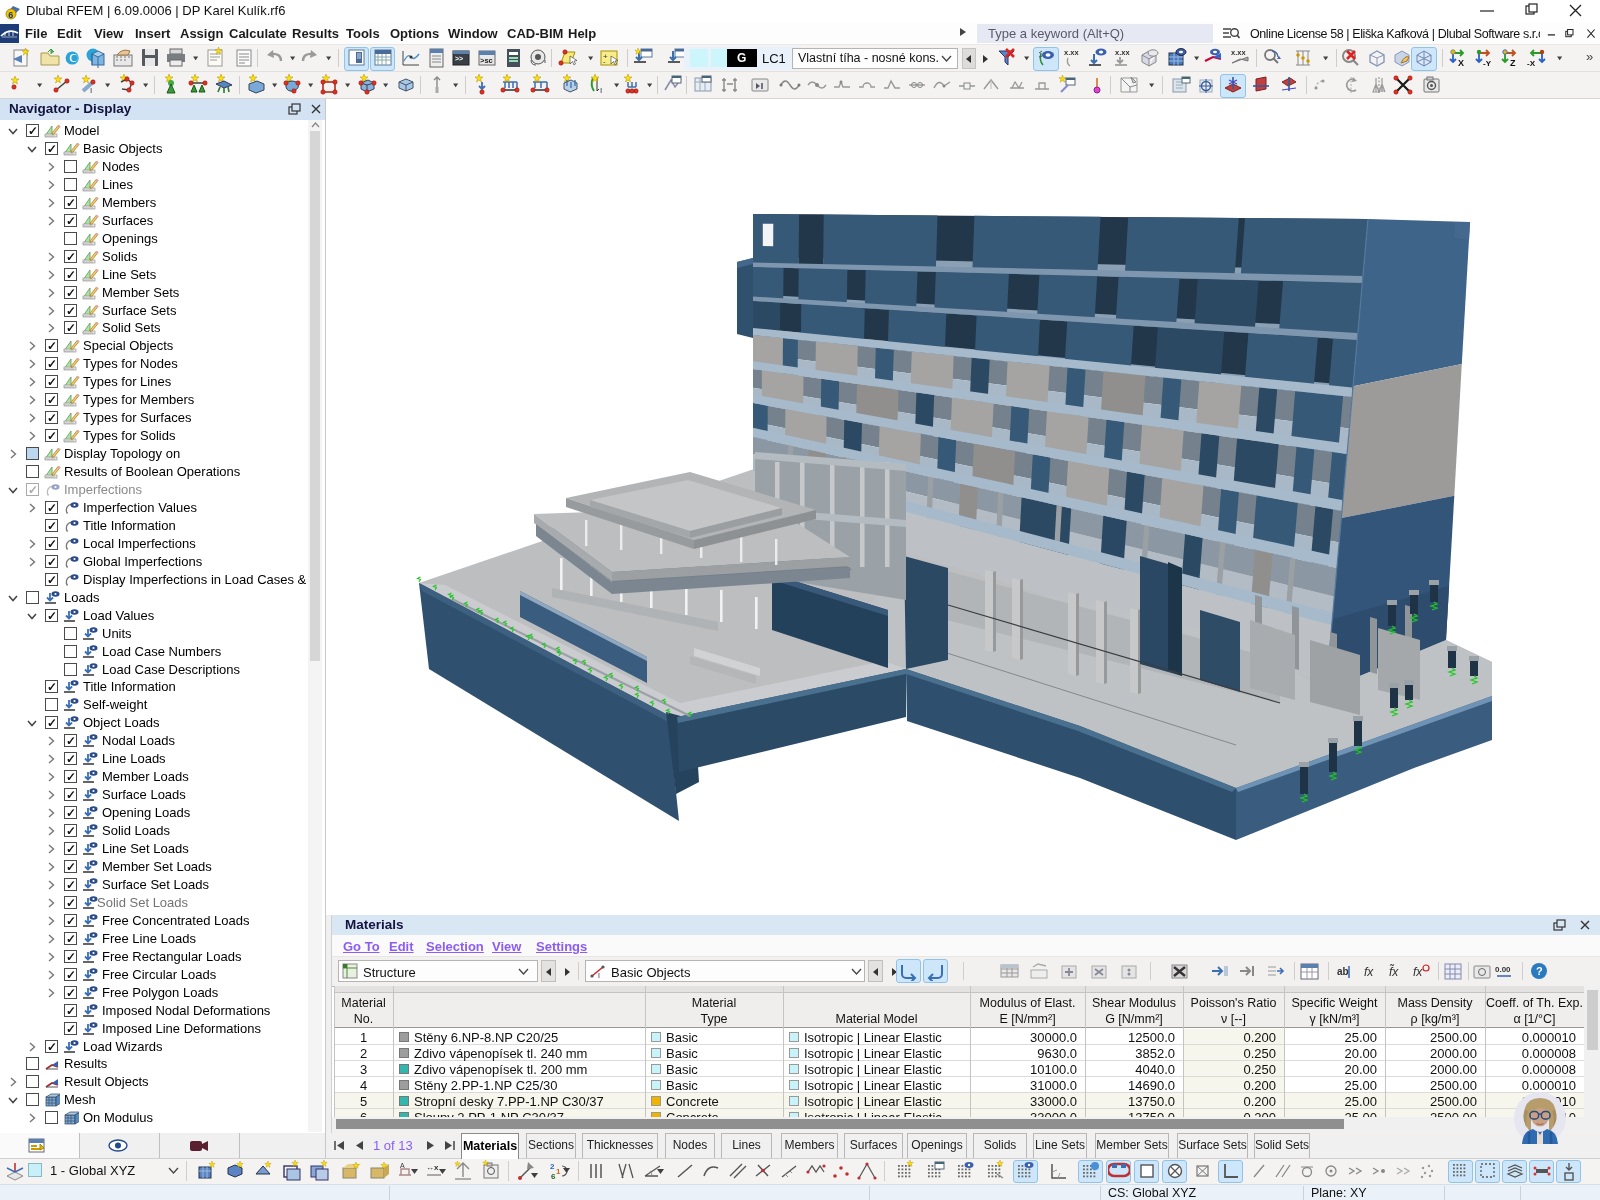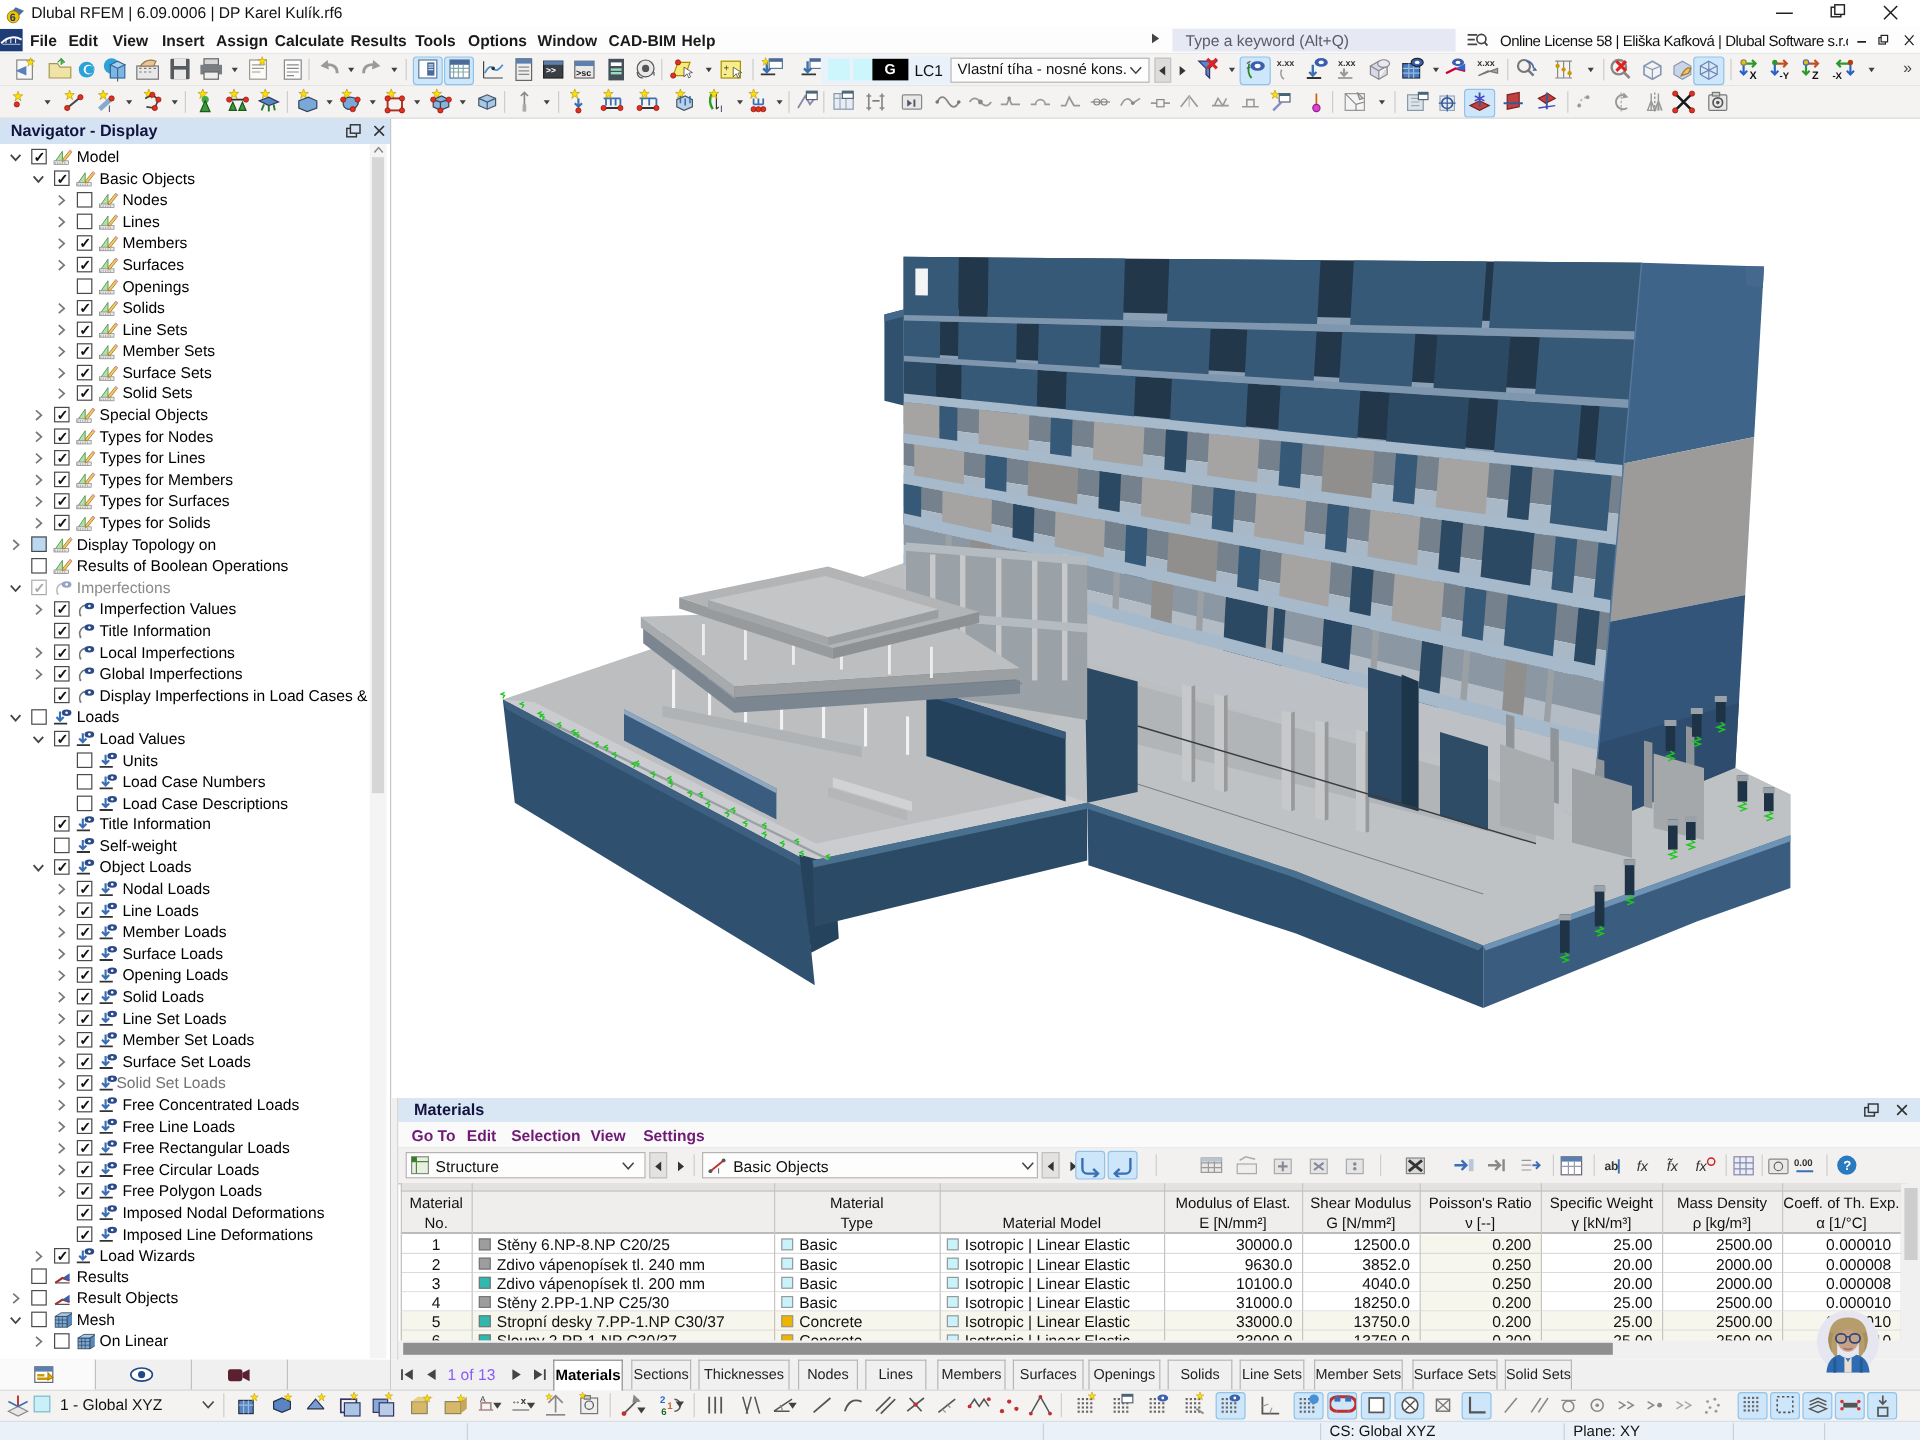--- a/index.html
+++ b/index.html
@@ -12,21 +12,21 @@
 #navtitle{left:0;top:0;width:325px;height:21px;background:#d3e3f3;}
 #navtitle span{position:absolute;left:9px;top:2px;font-size:13.5px;font-weight:700;color:#13133f;}
 .trow{position:absolute;height:18px;width:308px;overflow:hidden;}
 .trow .lbl{position:absolute;top:1px;font-size:13px;color:#000;white-space:nowrap;}
 .chev{position:absolute;top:4px;width:10px;height:10px;}
 .cb{position:absolute;top:2px;width:13px;height:13px;background:#fff;border:1px solid #4a4a4a;}
 .tick{position:absolute;left:1px;top:-1px;font-size:12px;color:#111;font-weight:700;}
 #viewport{left:327px;top:99px;width:1273px;height:816px;background:#ffffff;}
 #mat{left:331px;top:915px;width:1269px;height:218px;background:#f2f1f0;border-left:1px solid #d0d0d0;}
 #mattitle{left:0;top:0;width:1269px;height:20px;background:#d9e7f4;}
-.matmi{position:absolute;font-size:13px;color:#701a75;font-weight:700;}
+.matmi{position:absolute;font-size:13px;color:#8b5cf6;font-weight:700;text-decoration:underline;}
 #mattb{left:0;top:42px;width:1269px;height:29px;background:#f2f1f0;}
 #gap-strip{left:326px;top:915px;width:5px;height:218px;background:#f0f0f0;}
 #tabstrip{left:326px;top:1133px;width:1274px;height:26px;background:#f0f0f0;border-bottom:1px solid #d0d0d0;}
 .tab{position:absolute;top:0px;height:25px;background:#f0f0f0;border:1px solid #b9b7b5;border-bottom:none;font-size:12px;color:#222;text-align:center;white-space:nowrap;overflow:hidden;}
 #navtabs{left:0;top:1133px;width:326px;height:26px;background:#f0f0f0;border-right:1px solid #c8c8c8;border-bottom:1px solid #d0d0d0;}
 #btoolbar{left:0;top:1159px;width:1600px;height:25px;background:#f4f3f2;}
 #statusbar{left:0;top:1184px;width:1600px;height:16px;background:#eaf1f9;border-top:1px solid #d8dee5;font-size:12px;color:#222;}
 .hlbtn{position:absolute;background:#cde6f9;border:1px solid #90c3e9;border-radius:3px;}
 .combo{position:absolute;background:#fdfdfd;border:1px solid #b6b4b2;font-size:13px;color:#111;}
 </style></head><body>
@@ -1519,21 +1519,21 @@
       <svg class="chev" style="left:27px">
         <path d="M3 1 L7.5 5 L3 9" stroke="#777" stroke-width="1.4" fill="none"></path>
       </svg>
       <div class="cb" style="left:45px"></div>
       <span class="abs" style="left:63px;top:1px"><svg width="16" height="16" viewBox="0 0 16 16">
           <rect x="2" y="5" width="10" height="9" fill="#7aa8d8" stroke="#345" stroke-width="0.7"></rect>
           <path d="M2 8 h10 M2 11 h10 M5 5 v9 M8 5 v9" stroke="#345" stroke-width="0.6"></path>
           <path d="M2 5 L7 2 L17 2 L12 5 Z" fill="#a8c8e8" stroke="#345" stroke-width="0.7"></path>
           <path d="M12 5 v9 L17 11 L17 2 Z" fill="#5588bb" stroke="#345" stroke-width="0.7"></path>
         </svg></span>
-      <span class="lbl" style="left:83px;color:#000">On Linear</span>
+      <span class="lbl" style="left:83px;color:#000">On Modulus</span>
     </div>
     <div class="abs" style="left:308px;top:21px;width:14px;height:1012px;background:#f4f4f4"></div>
     <div class="abs" style="left:310px;top:32px;width:10px;height:530px;background:#d6d6d6"></div>
     <svg class="abs" style="left:311px;top:23px" width="9" height="7">
       <path d="M1 5 L4.5 1 L8 5" stroke="#888" stroke-width="1.3" fill="none"></path>
     </svg>
   </div>
 <div class="abs" id="navtabs">
 <div class="abs" style="left:0;top:0;width:80px;height:25px;background:#fafafa;border-right:1px solid #c0c0c0"></div>
 <div class="abs" style="left:80px;top:0;width:80px;height:25px;border-right:1px solid #c0c0c0"></div>
@@ -2070,21 +2070,21 @@
     <div class="abs" style="left:2px;top:163px;width:59px;text-align:center;font-size:13px;color:#111">4</div>
     <div class="abs" style="left:67px;top:165px;width:10px;height:10px;background:#9d9d9d;border:1px solid #777"></div>
     <div class="abs" style="left:82px;top:163px;font-size:13px;color:#111;white-space:nowrap">Stěny 2.PP-1.NP C25/30</div>
     <div class="abs" style="left:319px;top:165px;width:10px;height:10px;background:#c9f3fa;border:1px solid #999"></div>
     <div class="abs" style="left:334px;top:163px;font-size:13px;color:#111">Basic</div>
     <div class="abs" style="left:457px;top:165px;width:10px;height:10px;background:#c9f3fa;border:1px solid #999"></div>
     <div class="abs" style="left:472px;top:163px;font-size:13px;color:#111">Isotropic | Linear Elastic</div>
     <div class="abs" style="left:639px;top:162px;width:114px;height:16px;background:#ffffff;border-bottom:1px solid #dddbd9"></div>
     <div class="abs" style="left:638px;top:163px;width:107px;text-align:right;font-size:13px;color:#111">31000.0</div>
     <div class="abs" style="left:754px;top:162px;width:97px;height:16px;background:#ffffff;border-bottom:1px solid #dddbd9"></div>
-    <div class="abs" style="left:753px;top:163px;width:90px;text-align:right;font-size:13px;color:#111">18250.0</div>
+    <div class="abs" style="left:753px;top:163px;width:90px;text-align:right;font-size:13px;color:#111">14690.0</div>
     <div class="abs" style="left:852px;top:162px;width:100px;height:16px;background:#f7f6ec;border-bottom:1px solid #dddbd9"></div>
     <div class="abs" style="left:851px;top:163px;width:93px;text-align:right;font-size:13px;color:#111">0.200</div>
     <div class="abs" style="left:953px;top:162px;width:100px;height:16px;background:#ffffff;border-bottom:1px solid #dddbd9"></div>
     <div class="abs" style="left:952px;top:163px;width:93px;text-align:right;font-size:13px;color:#111">25.00</div>
     <div class="abs" style="left:1054px;top:162px;width:99px;height:16px;background:#ffffff;border-bottom:1px solid #dddbd9"></div>
     <div class="abs" style="left:1053px;top:163px;width:92px;text-align:right;font-size:13px;color:#111">2500.00</div>
     <div class="abs" style="left:1154px;top:162px;width:98px;height:16px;background:#ffffff;border-bottom:1px solid #dddbd9"></div>
     <div class="abs" style="left:1153px;top:163px;width:91px;text-align:right;font-size:13px;color:#111">0.000010</div>
     <div class="abs" style="left:2px;top:162px;width:1px;height:16px;background:#c6c4c2"></div>
     <div class="abs" style="left:61px;top:162px;width:1px;height:16px;background:#c6c4c2"></div>

